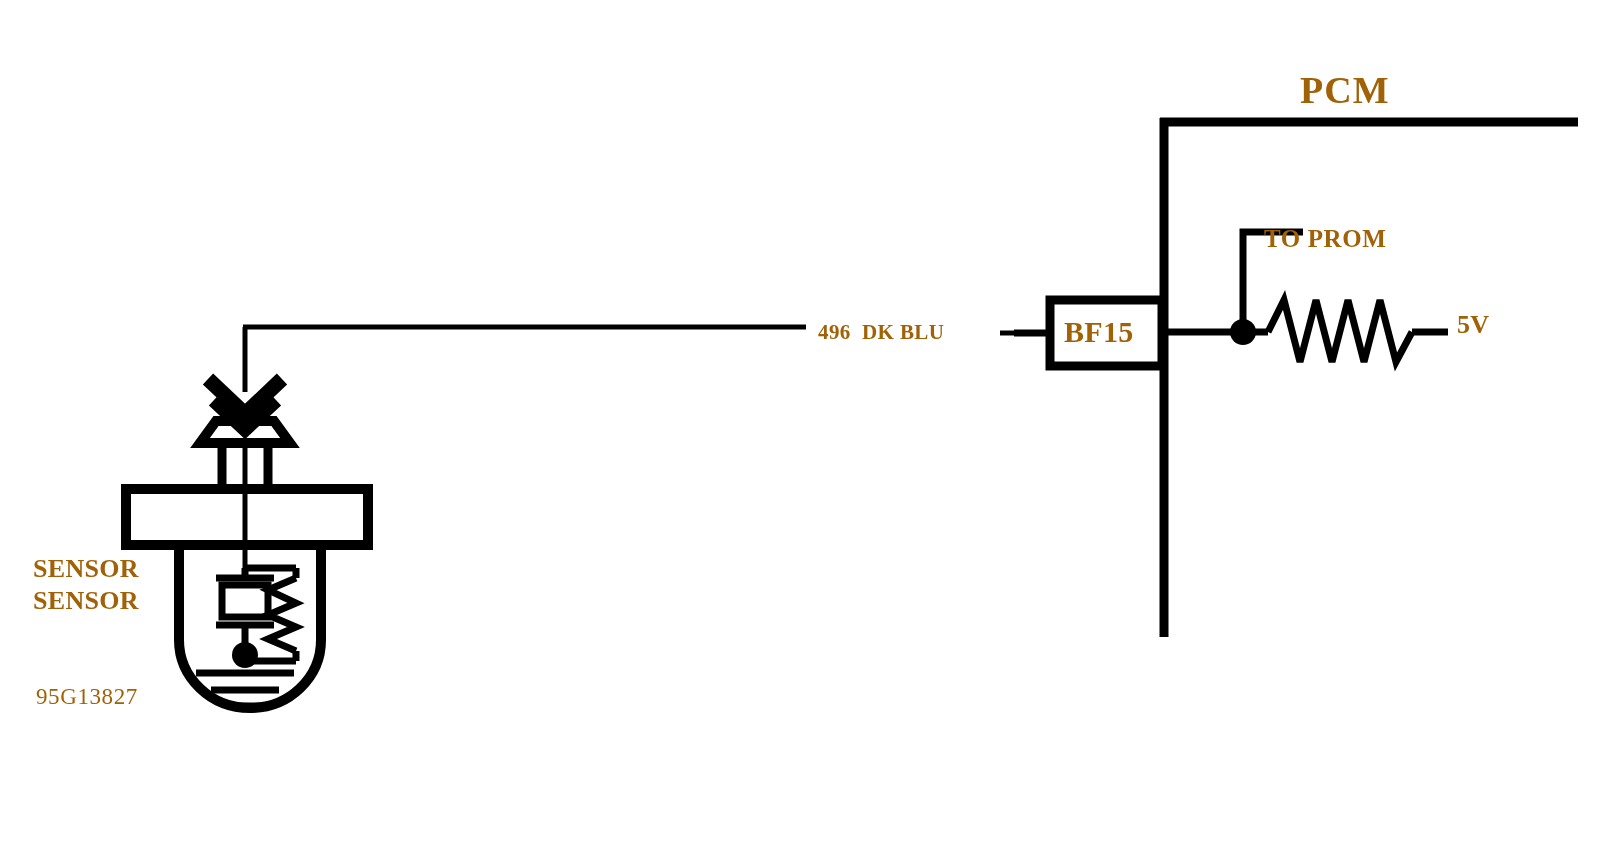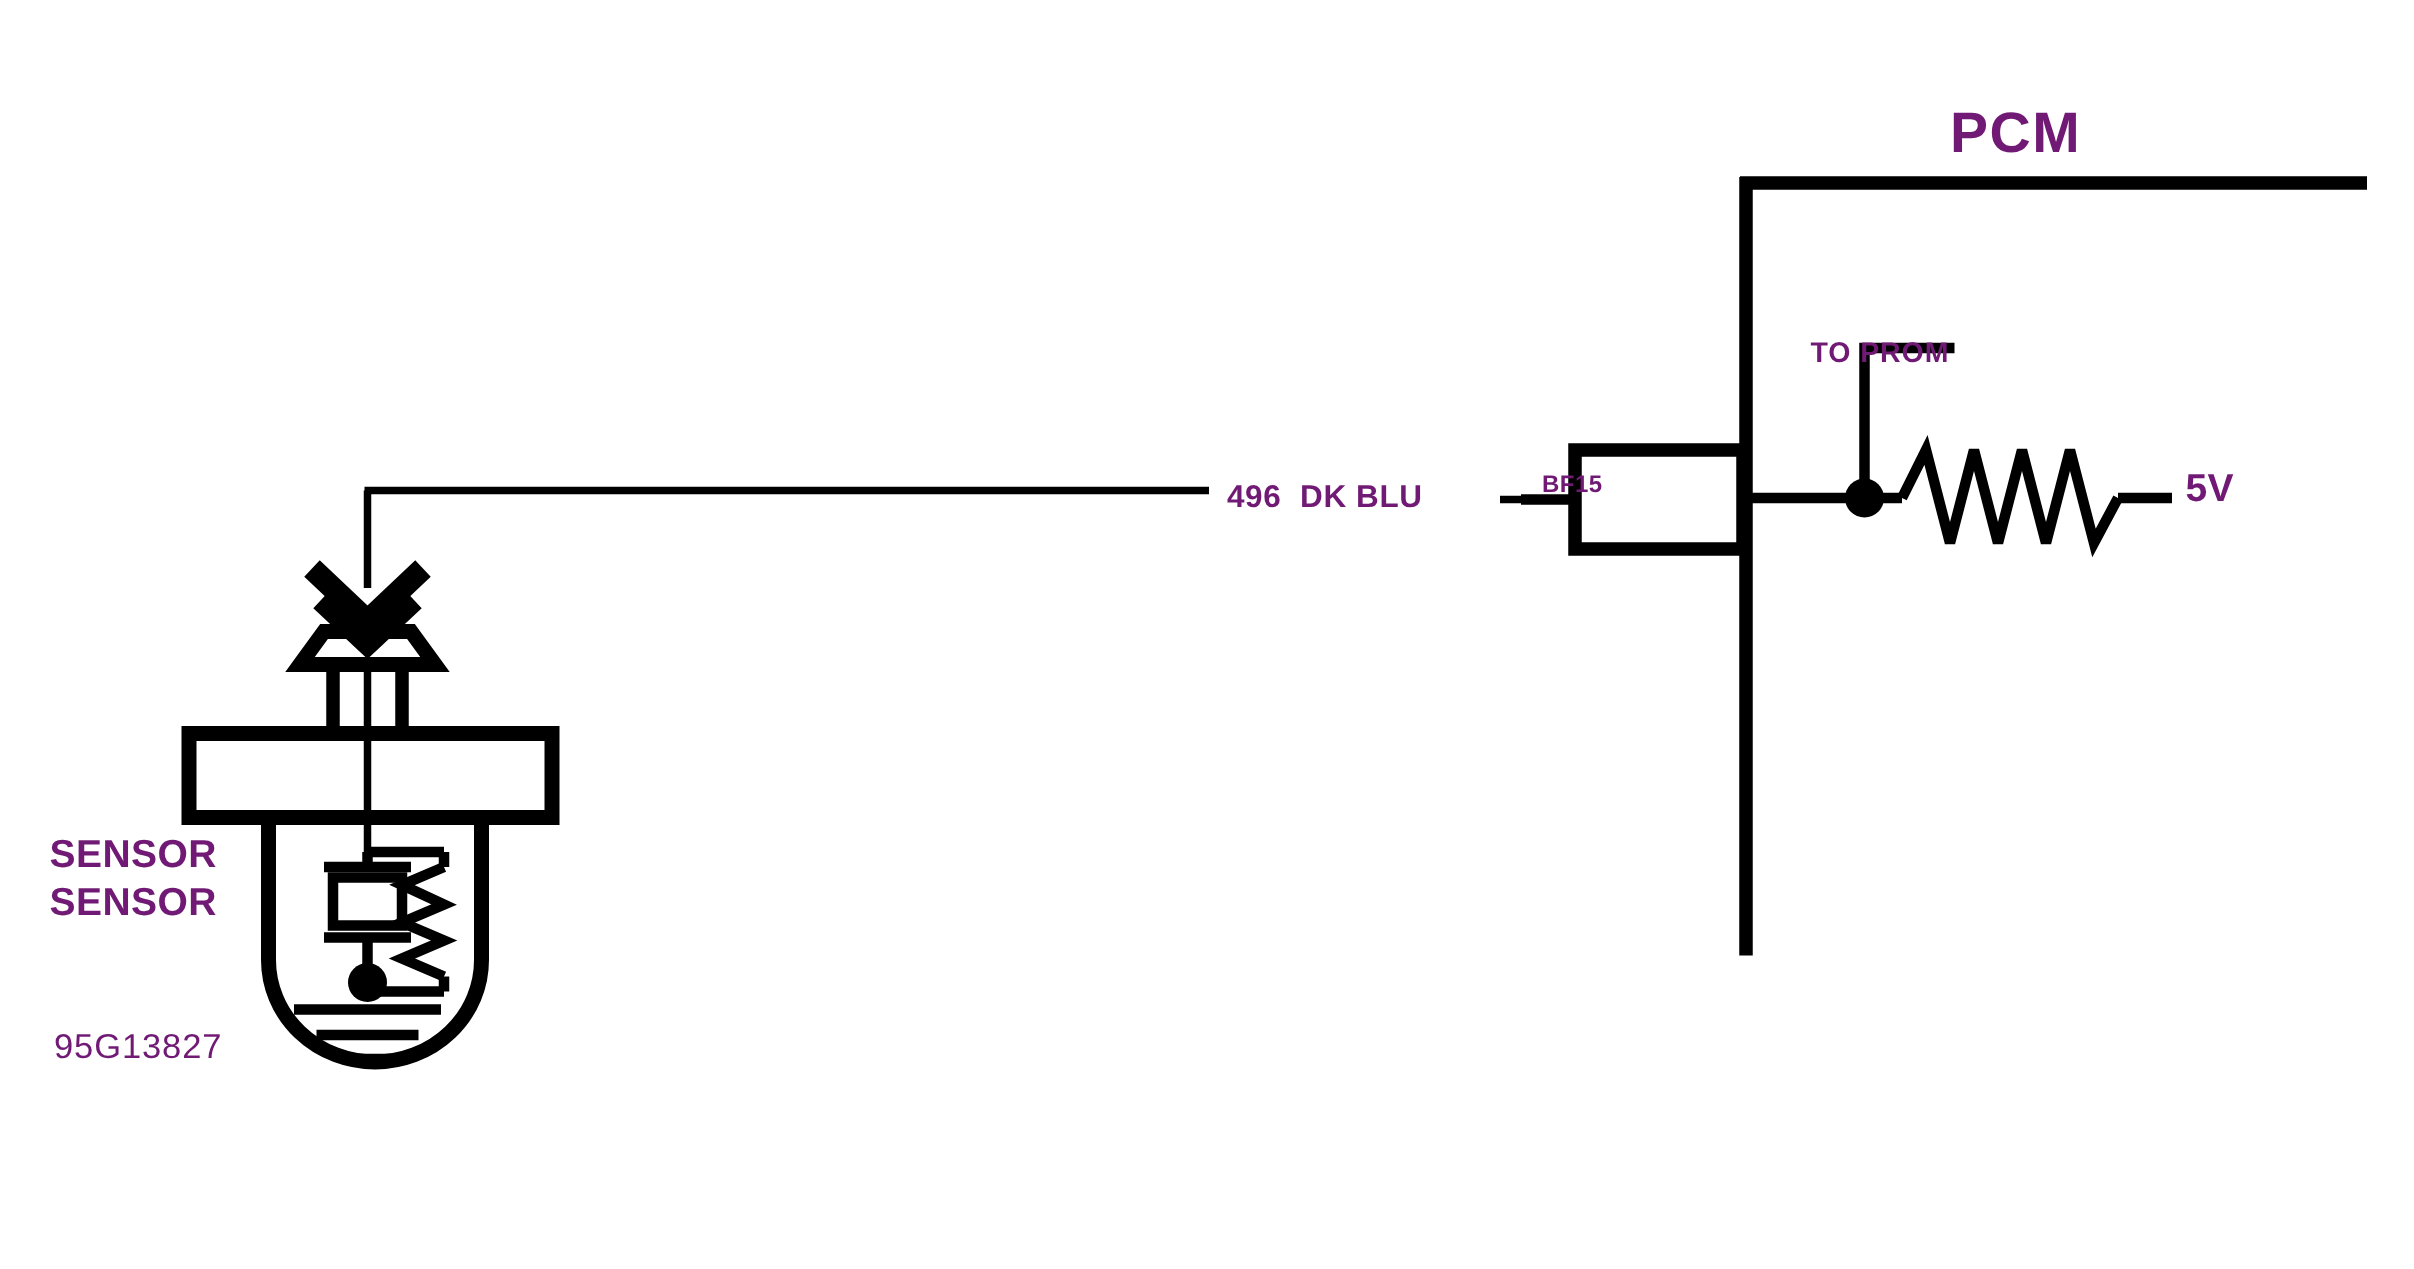--- a/index.html
+++ b/index.html
@@ -21,58 +21,58 @@
     position: absolute;
     left: 0;
     top: 0;
     width: 1609px;
     height: 846px;
     display: block;
   }
   .lbl {
     position: absolute;
     white-space: pre;
-    color: #701a75;
-    font-family: Liberation Sans, sans-serif;
+    color: #a16207;
+    font-family: Liberation Serif, serif;
     font-weight: bold;
     letter-spacing: 0.2px;
   }
   #label-pcm {
     left: 1300px;
     top: 68px;
     font-size: 38px;
     letter-spacing: 1px;
   }
   #label-knock-signal-1 {
     left: 1283px;
     top: 193px;
     font-size: 25px;
     letter-spacing: 0.6px;
   }
   #label-knock-signal-2 {
-    left: 1207px;
+    left: 1264px;
     top: 225px;
-    font-size: 19px;
+    font-size: 25px;
     letter-spacing: 0.6px;
   }
   #label-5v {
     left: 1457px;
     top: 310px;
     font-size: 26px;
   }
   #label-wire-496 {
     left: 818px;
     top: 320px;
     font-size: 21px;
     letter-spacing: 0.4px;
   }
   #label-bf15 {
-    left: 1028px;
+    left: 1064px;
     top: 315px;
-    font-size: 16px;
+    font-size: 30px;
     letter-spacing: 0.3px;
   }
   #label-knock-sensor-1 {
     left: 33px;
     top: 554px;
     font-size: 26px;
     letter-spacing: 0.3px;
   }
   #label-knock-sensor-2 {
     left: 33px;

